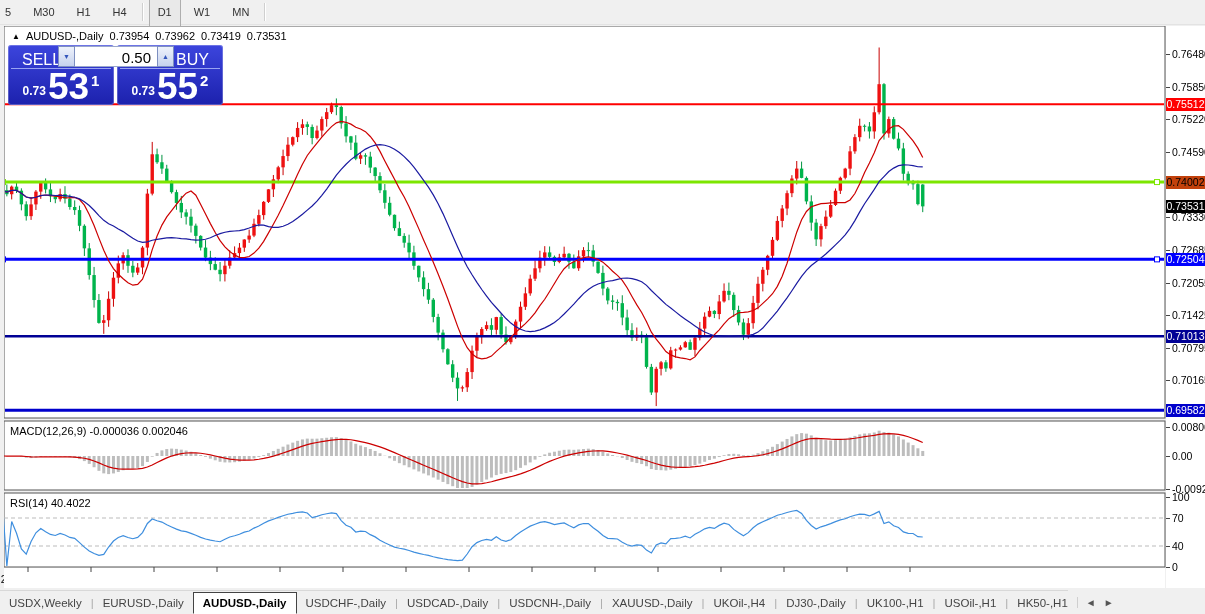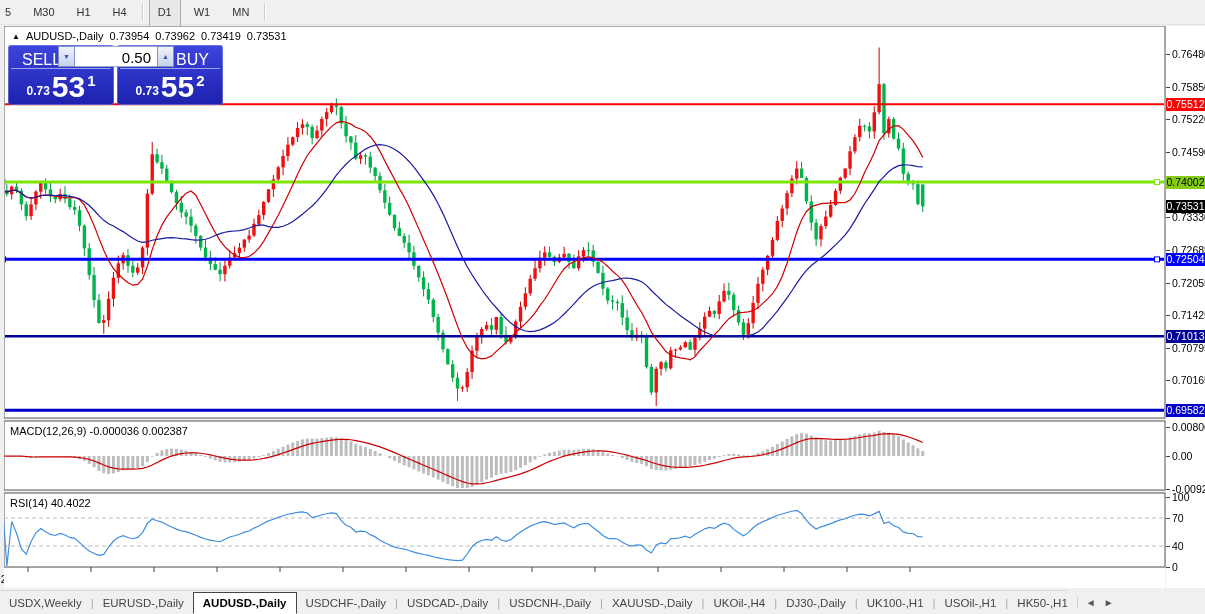--- a/index.html
+++ b/index.html
@@ -26,21 +26,21 @@
   .tp-buy  { left:109px; width:106px; }
   .tp-label { position:absolute; top:6px; font-size:16px; color:#fff; }
   .tp-sell .tp-label { left:14px; }
   .tp-buy  .tp-label { right:14px; }
   .tp-rule { position:absolute; left:3px; right:3px; top:23px; height:1px;
              background:rgba(190,200,255,.75); }
   .tp-price { position:absolute; left:0; right:0; top:22px; bottom:0; color:#fff;
               display:flex; align-items:flex-end; justify-content:center; gap:2px;
               padding-bottom:3px; }
   .tp-prefix { font-size:12px; font-weight:bold; margin-bottom:4px; }
-  .tp-big { font-size:30px; font-weight:bold; line-height:30px; }
+  .tp-big { font-size:37px; font-weight:bold; line-height:30px; }
   .tp-sup { font-size:15px; font-weight:bold; margin-bottom:13px; }
   .spinner { position:absolute; left:50px; top:1px; width:116px; height:21px;
              display:flex; z-index:7; }
   .spin-btn { width:17px; height:21px; background:linear-gradient(#eef2fb,#c6d2ee);
               border:1px solid #7d8fc0; font-size:7px; color:#3355bb;
               display:flex; align-items:center; justify-content:center; }
   .spin-field { flex:1; background:#fff; border-top:1px solid #9aa7cc; border-bottom:1px solid #9aa7cc;
                 font-size:15px; color:#000; text-align:right; padding:2px 6px 0 0; }
   
   .price-axis { position:absolute; left:1166px; top:26px; width:39px; height:562px;
@@ -730,21 +730,21 @@
     <div class="spin-field">0.50</div>
     <div class="spin-btn">
         <span>▲</span>
       </div>
   </div>
 </div>
 
 <div class="ind-label" style="left:10px; top:425px;">
   <span>MACD(12,26,9)</span>
   <span>-0.000036</span>
-  <span>0.002387</span>
+  <span>0.002046</span>
 </div>
 <div class="ind-label" style="left:10px; top:497px;">
   <span>RSI(14)</span>
   <span>40.4022</span>
 </div>
 
 <div class="price-axis" id="price-axis">
     <div class="ptickmark" style="top:28px"></div>
     <div class="ptick" style="top:22px">0.76480</div>
     <div class="ptickmark" style="top:61px"></div>
@@ -773,21 +773,21 @@
     <div class="ptick" style="top:457px">-0.00928</div>
     <div class="ptickmark" style="top:471px"></div>
     <div class="ptick" style="top:465px">100</div>
     <div class="ptickmark" style="top:492px"></div>
     <div class="ptick" style="top:486px">70</div>
     <div class="ptickmark" style="top:520px"></div>
     <div class="ptick" style="top:514px">40</div>
     <div class="ptickmark" style="top:541px"></div>
     <div class="ptick" style="top:535px">0</div>
     <div class="badge" style="top:72px;background:#ff0000;color:#ffffff">0.75512</div>
-    <div class="badge" style="top:150px;background:#84cc16;color:#000000">0.74002</div>
+    <div class="badge" style="top:150px;background:#c2410c;color:#000000">0.74002</div>
     <div class="badge" style="top:174px;background:#000000;color:#ffffff">0.73531</div>
     <div class="badge" style="top:227px;background:#0000ff;color:#ffffff">0.72504</div>
     <div class="badge" style="top:304px;background:#000095;color:#ffffff">0.71013</div>
     <div class="badge" style="top:378px;background:#0000cc;color:#ffffff">0.69582</div>
   </div>
 
 <div class="date-strip" id="date-strip">
     <span class="dlabel" style="left: 24px;">23 Jul 2021</span>
     <span class="dlabel" style="left: 87px;">11 Aug 2021</span>
     <span class="dlabel" style="left: 150px;">30 Aug 2021</span>

